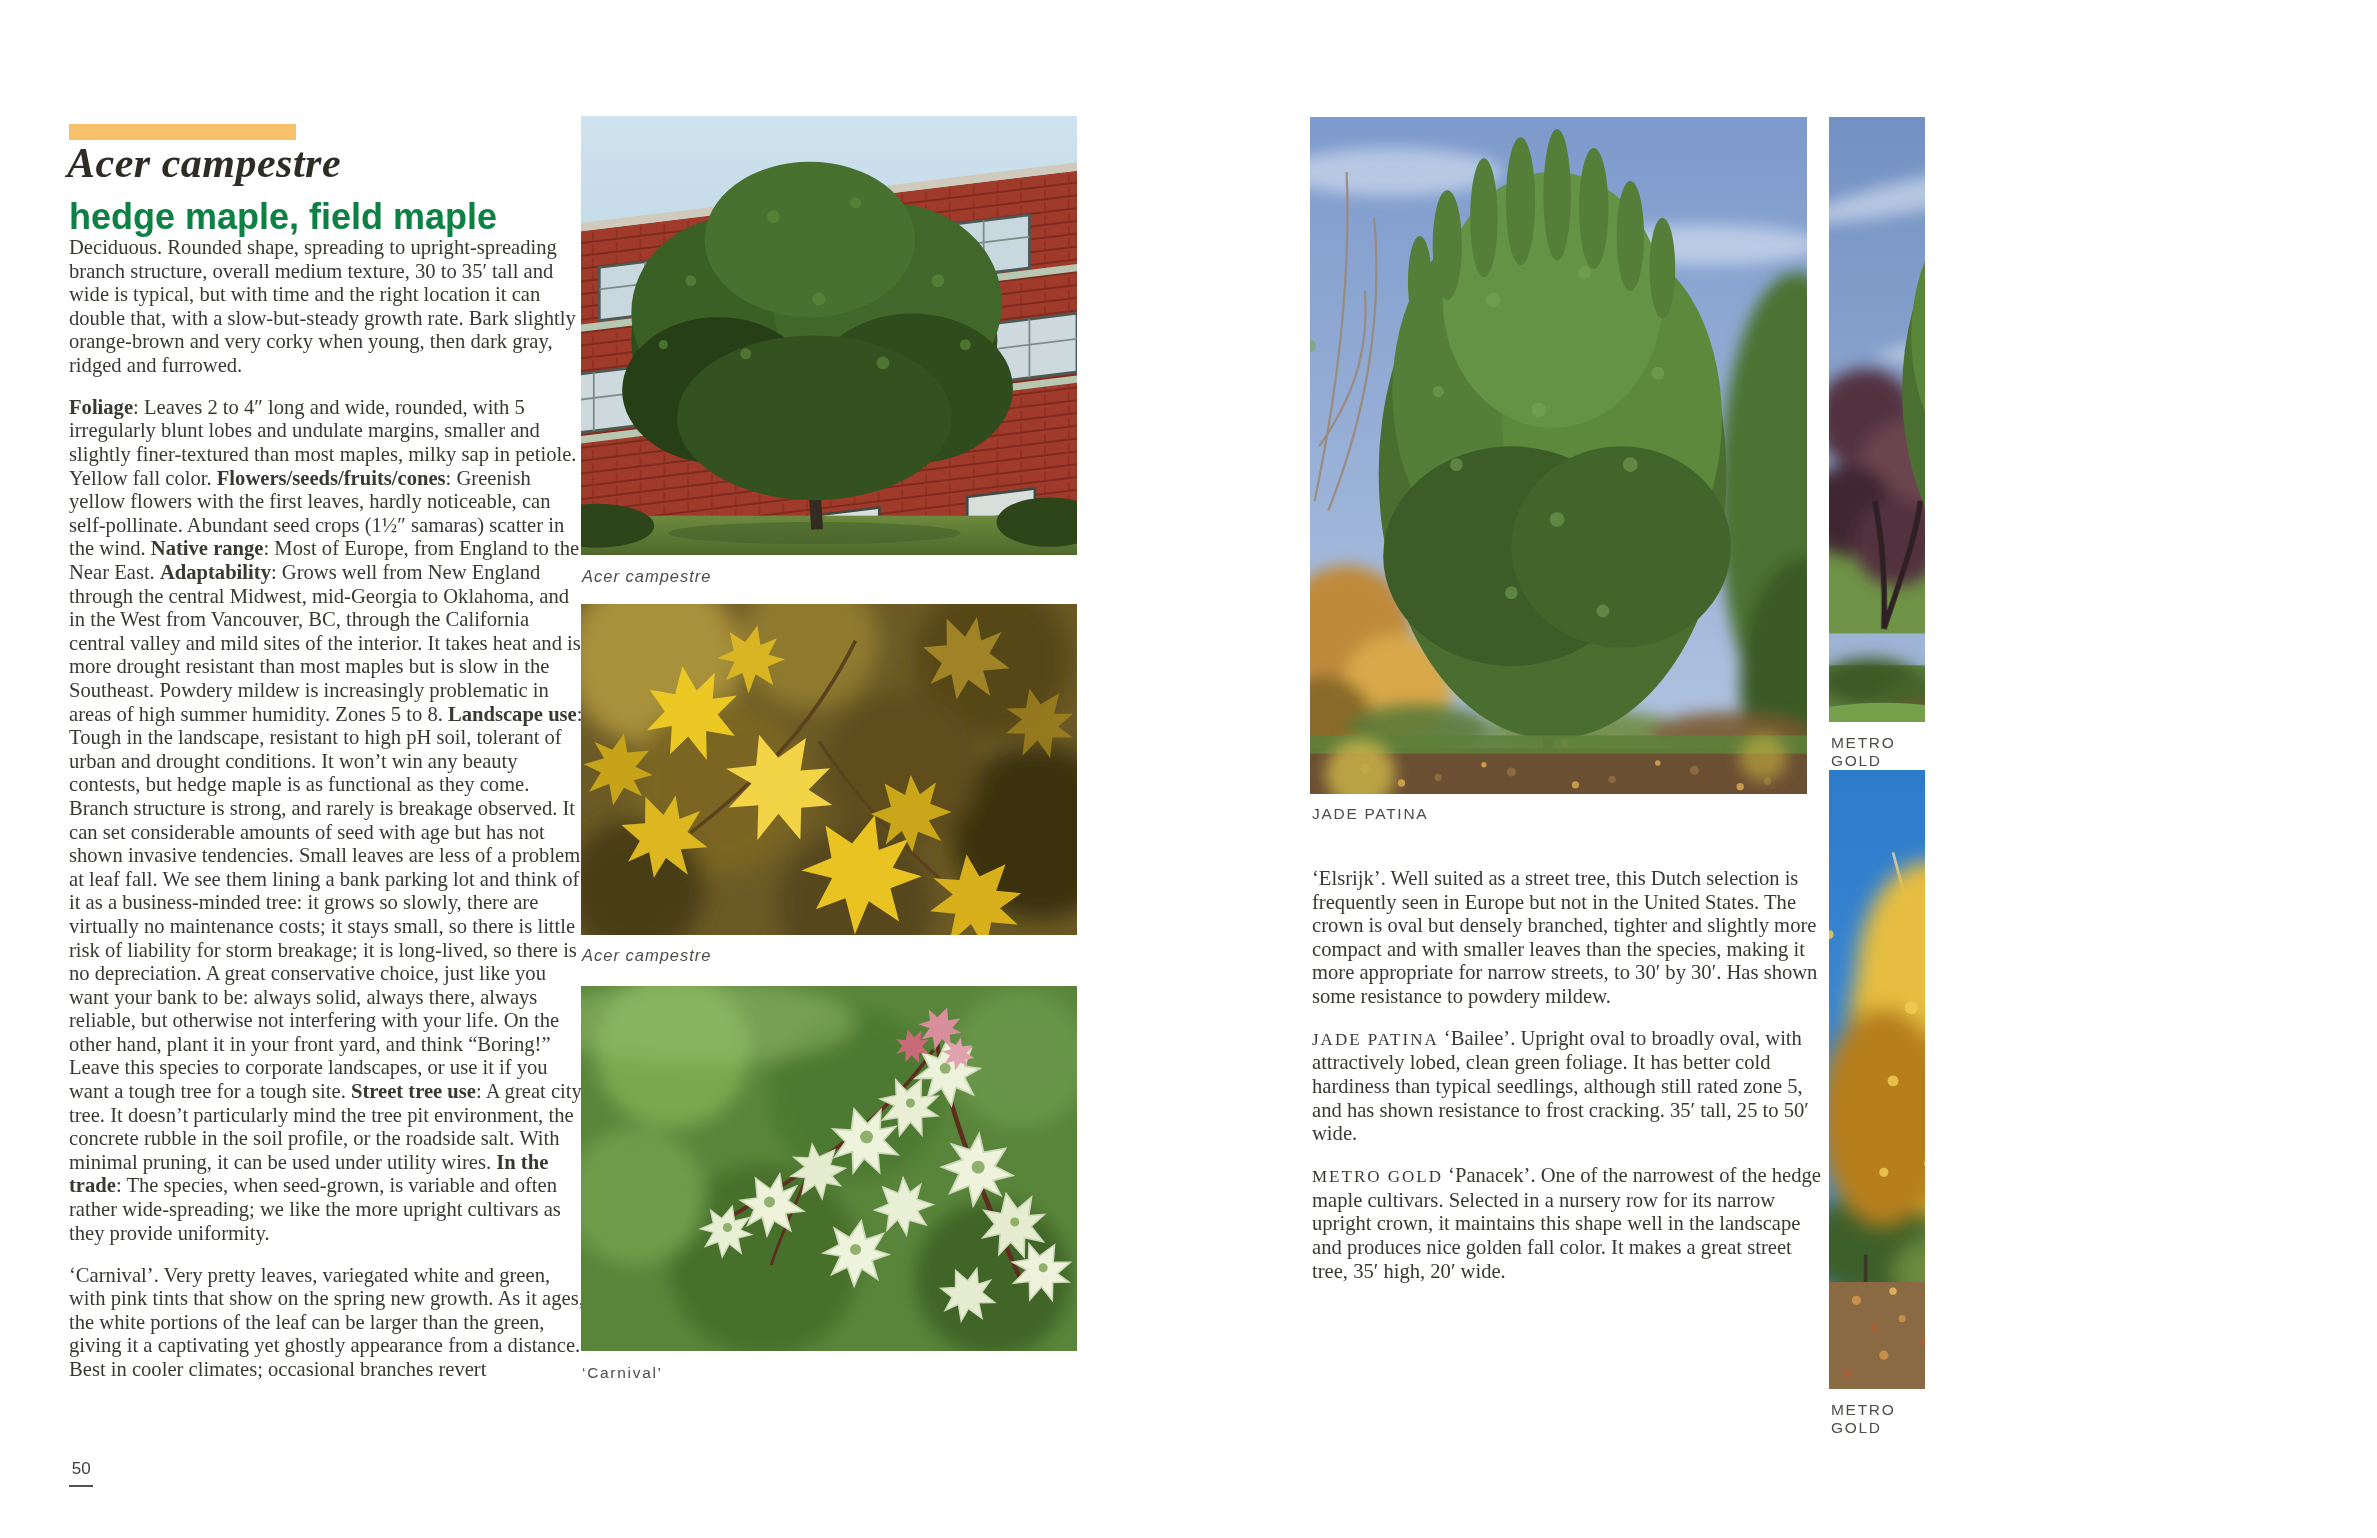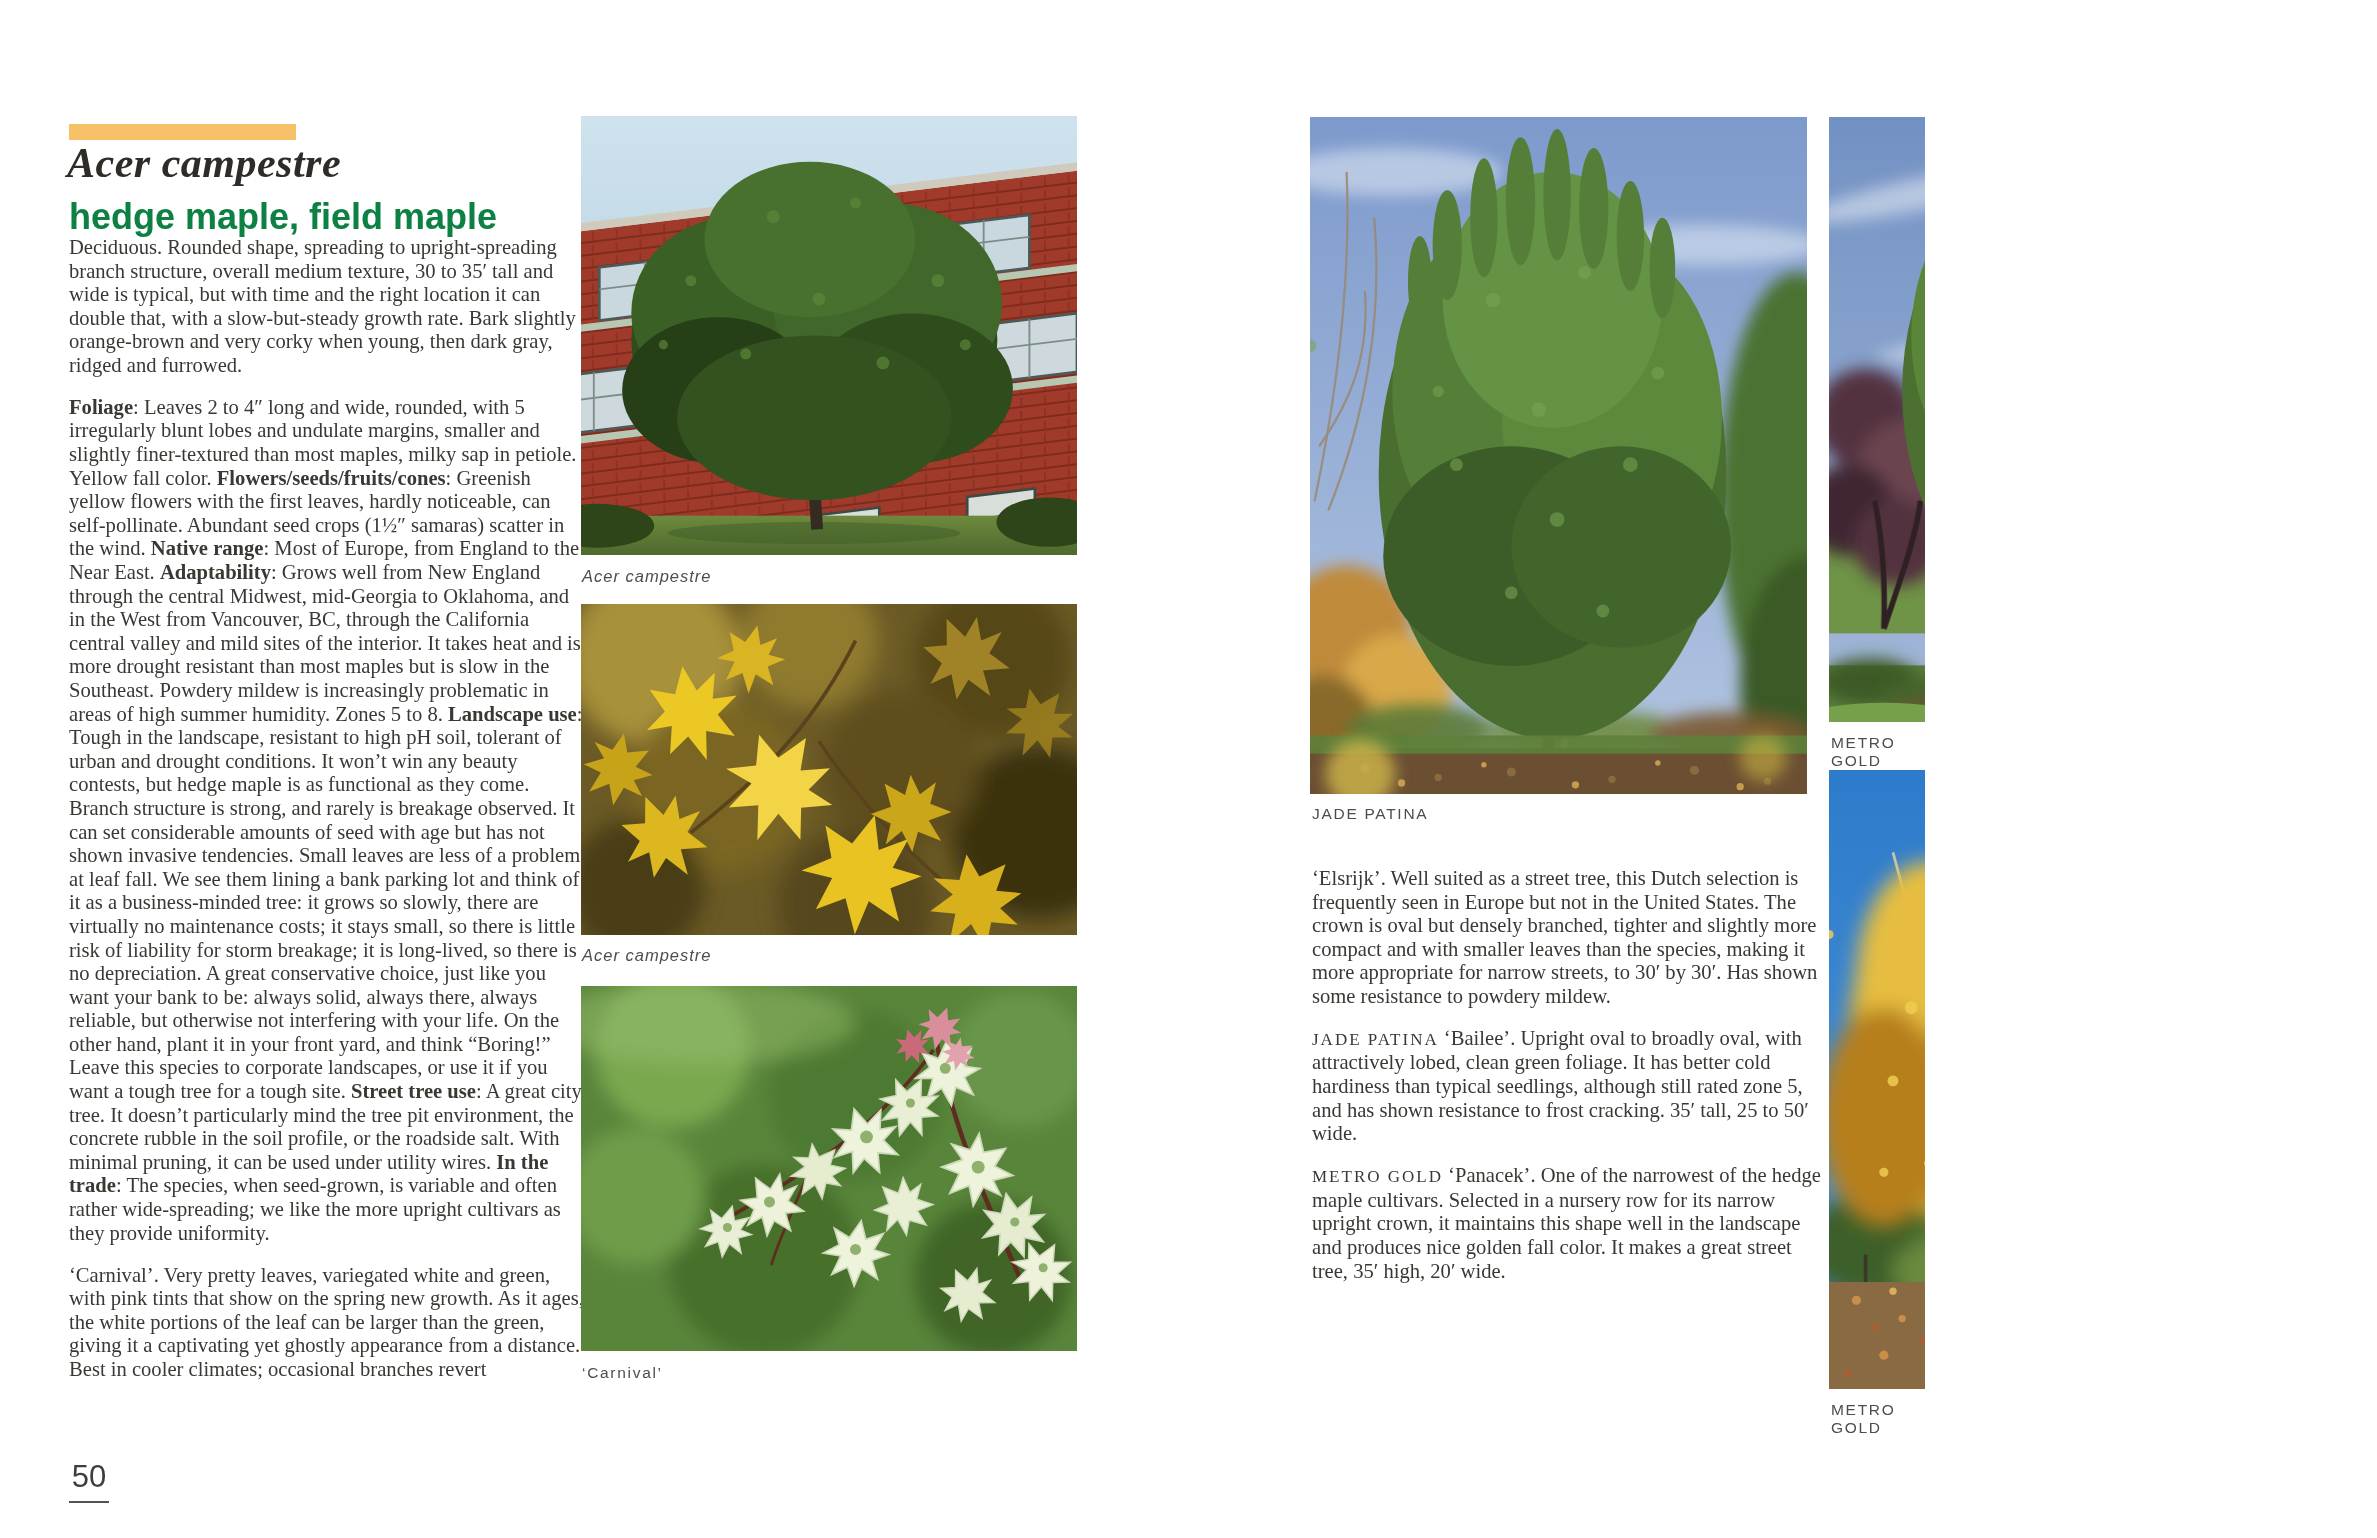--- a/index.html
+++ b/index.html
@@ -22,21 +22,21 @@
   #right-col{left:1312px;top:867px;width:514px;}
 
   
   figure{margin:0;padding:0;position:absolute;}
   figure svg{display:block;width:100%;height:100%;}
   .cap{position:absolute;font-family:"Liberation Sans",sans-serif;font-size:15.5px;
        letter-spacing:1.7px;color:var(--caption,#4f4d49);}
   .cap.species{font-style:italic;letter-spacing:1px;font-size:16.5px;}
 
   
-  .pagenum{position:absolute;font-family:"Liberation Sans",sans-serif;font-size:31px;color:#3f3e3b;
+  .pagenum{position:absolute;font-family:"Liberation Sans",sans-serif;font-size:17px;color:#3f3e3b;
            border-bottom:2.3px solid #55534f;padding:0 2.7px 6.4px 2.7px;}
   
   .tab-letter{position:absolute;left:2321px;top:272px;font-family:"Liberation Sans",sans-serif;
               font-size:46px;color:#2e2c28;z-index:3;}
   .tab-triangle{position:absolute;left:2334px;top:280px;z-index:2;}
 </style>
 </head>
 <body>
 
 <div class="spread">

